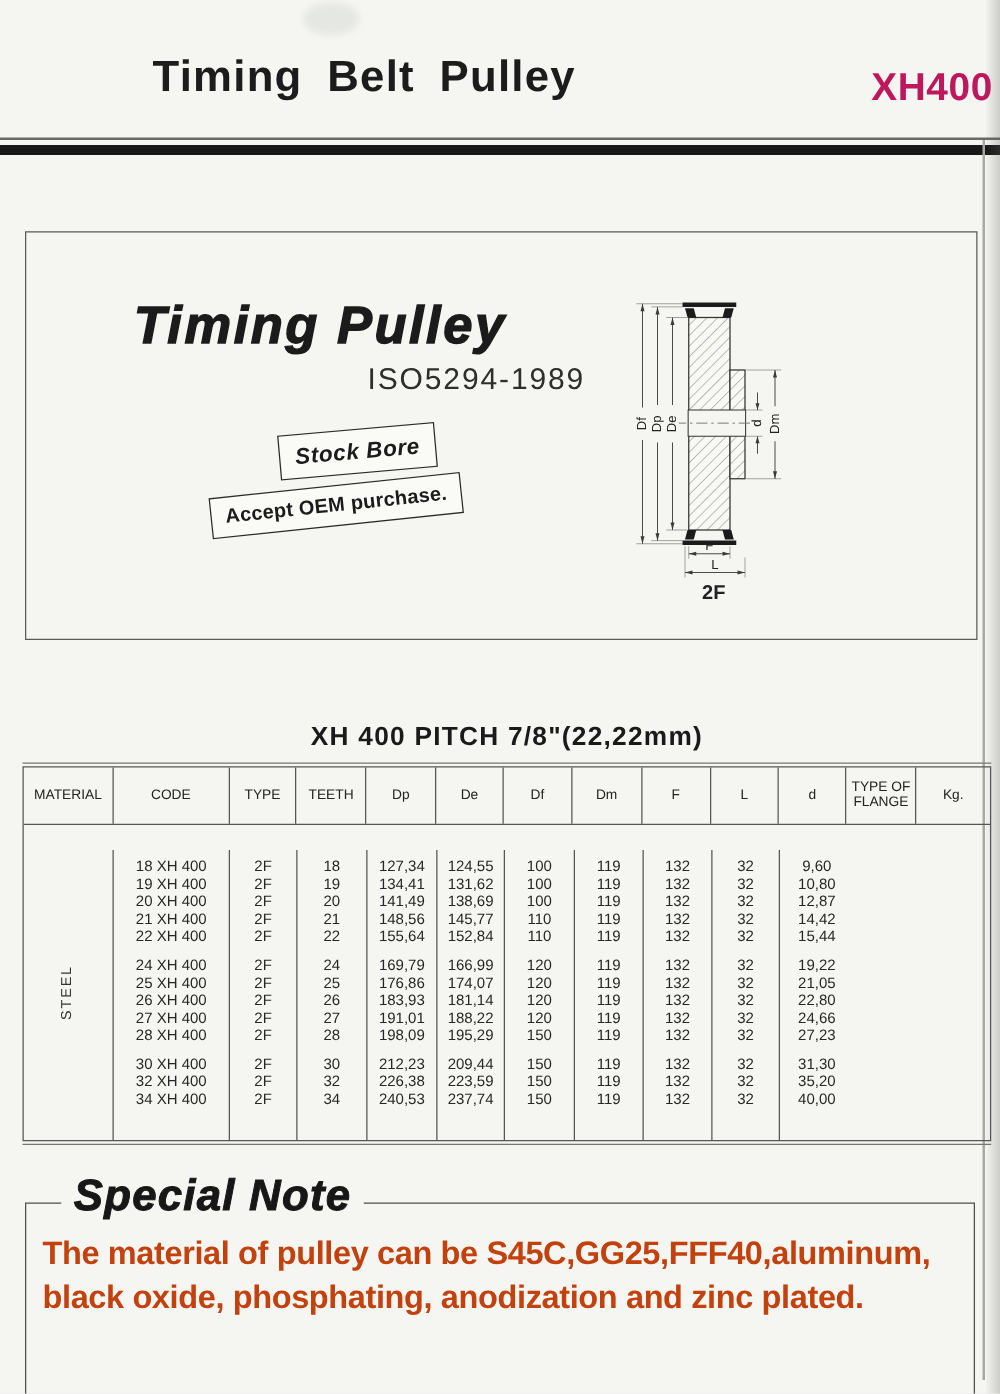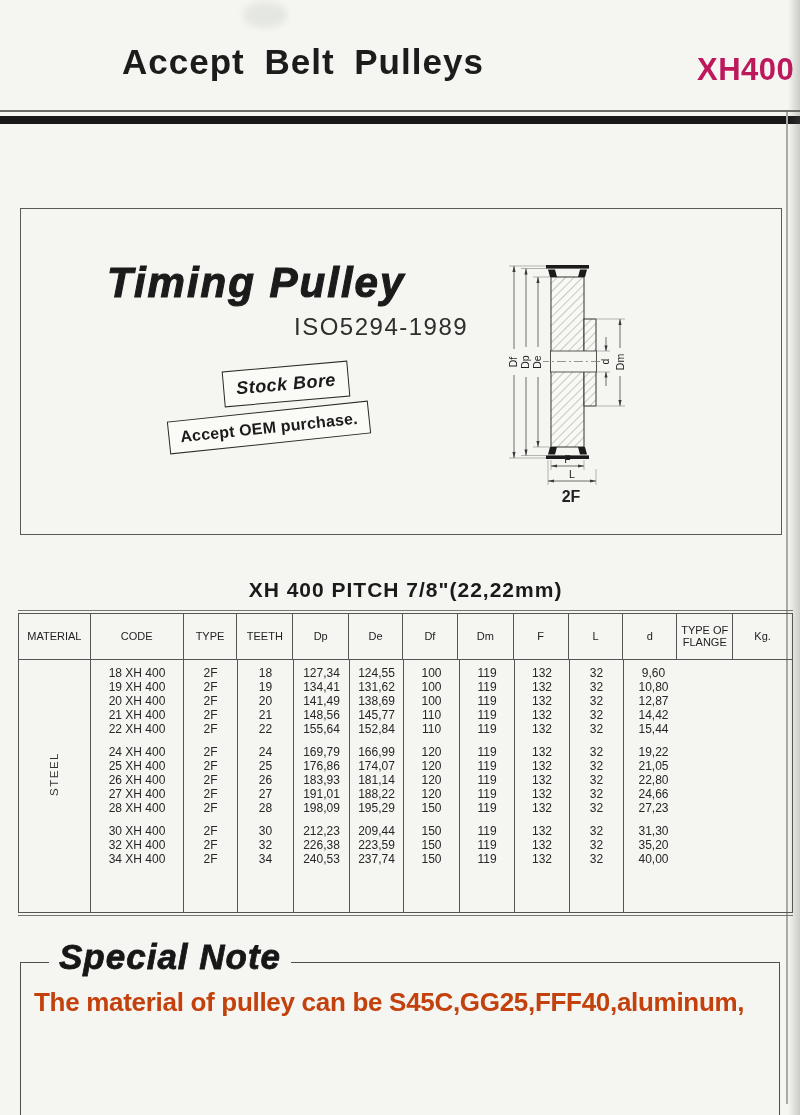--- a/index.html
+++ b/index.html
@@ -26,21 +26,21 @@
   .rule-thin{position:absolute;left:0;top:110px;width:800px;height:2px;background:#6a6a66;}
   .rule-thick{position:absolute;left:0;top:116px;width:800px;height:8px;background:#181818;}
   .edge-line{position:absolute;left:786px;top:112px;width:2px;height:992px;background:#a9a9a4;}
   .edge-shade{position:absolute;right:0;top:0;width:12px;height:1115px;
     background:linear-gradient(to right,rgba(110,110,104,0),rgba(95,95,90,0.28));}
   .smudge{position:absolute;left:243px;top:2px;width:44px;height:26px;border-radius:50%;
     background:rgba(150,162,140,0.16);filter:blur(3px);}
   
   .hero{
     position:absolute;left:20px;top:185px;width:760px;height:325px;
-    border:1.5px solid #595955;background:transparent;margin-top:23px;
+    border:1.5px solid #595955;background:transparent;
   }
   .hero-title{
     position:absolute;left:86px;top:50px;font-size:42px;font-weight:bold;font-style:italic;
     letter-spacing:2px;color:#1b1b1b;-webkit-text-stroke:1.1px #1b1b1b;
   }
   .hero-standard{
     position:absolute;left:273px;top:104px;font-size:24px;letter-spacing:1.5px;color:#2e2e2c;
   }
   .badge{
     position:absolute;border:1.6px solid #2a2a28;background:#fafaf7;
@@ -68,21 +68,21 @@
   .t-head{display:flex;height:45px;border-bottom:1px solid var(--line);}
   .t-head .hc{
     display:flex;align-items:center;justify-content:center;text-align:center;
     font-size:11px;line-height:11.5px;color:#222;border-left:1px solid var(--line);
     box-sizing:border-box;padding:0 3px;
   }
   .t-head .hc:first-child{border-left:none;}
   .t-body{display:flex;height:252px;}
   .t-col{
     box-sizing:border-box;border-left:1px solid var(--line);
-    padding-top:6px;position:relative;
+    padding-top:6px;position:relative;margin-top:20px;
   }
   .t-col:first-child{border-left:none;}
   .c0{width:71px;}.c1{width:93px;}.c2{width:54px;}.c3{width:56px;}.c4{width:56px;}
   .c5{width:54px;}.c6{width:55px;}.c7{width:56px;}.c8{width:55px;}.c9{width:55px;}
   .c10{width:54px;}.c11{width:56px;}.c12{width:60px;}
   .cell-line{height:14px;line-height:14px;font-size:12px;text-align:center;color:#262626;}
   .g-gap{height:9px;}
   .steel-label{
     position:absolute;top:92px;left:0;right:0;margin:auto;
     writing-mode:vertical-rl;transform:rotate(180deg);
@@ -105,21 +105,21 @@
   
   .diagram text{font-family:"Liberation Sans",sans-serif;fill:#222;}
 </style>
 </head>
 <body>
 
 <div id="page">
 
   <div class="smudge"></div>
 
-  <div class="hdr-title">Accept Belt Pulleys</div>
+  <div class="hdr-title">Timing Belt Pulley</div>
   <div class="hdr-model">XH400</div>
   <div class="rule-thin"></div>
   <div class="rule-thick"></div>
   <div class="edge-line"></div>
   <div class="edge-shade"></div>
 
   <div class="hero">
     <div class="hero-title">Timing Pulley</div>
     <div class="hero-standard">ISO5294-1989</div>
     <div class="badge badge-stock">Stock Bore</div>
@@ -409,16 +409,17 @@
           </div>
         </div>
     </div>
     <div class="outer-line bottom"></div>
   </div>
 
   <div class="note">
     <div class="note-title">Special Note</div>
     <div class="note-text">
       <div>The material of pulley can be S45C,GG25,FFF40,aluminum,</div>
+      <div>black oxide, phosphating, anodization and zinc plated.</div>
     </div>
   </div>
 
 </div>
 
 </body></html>

